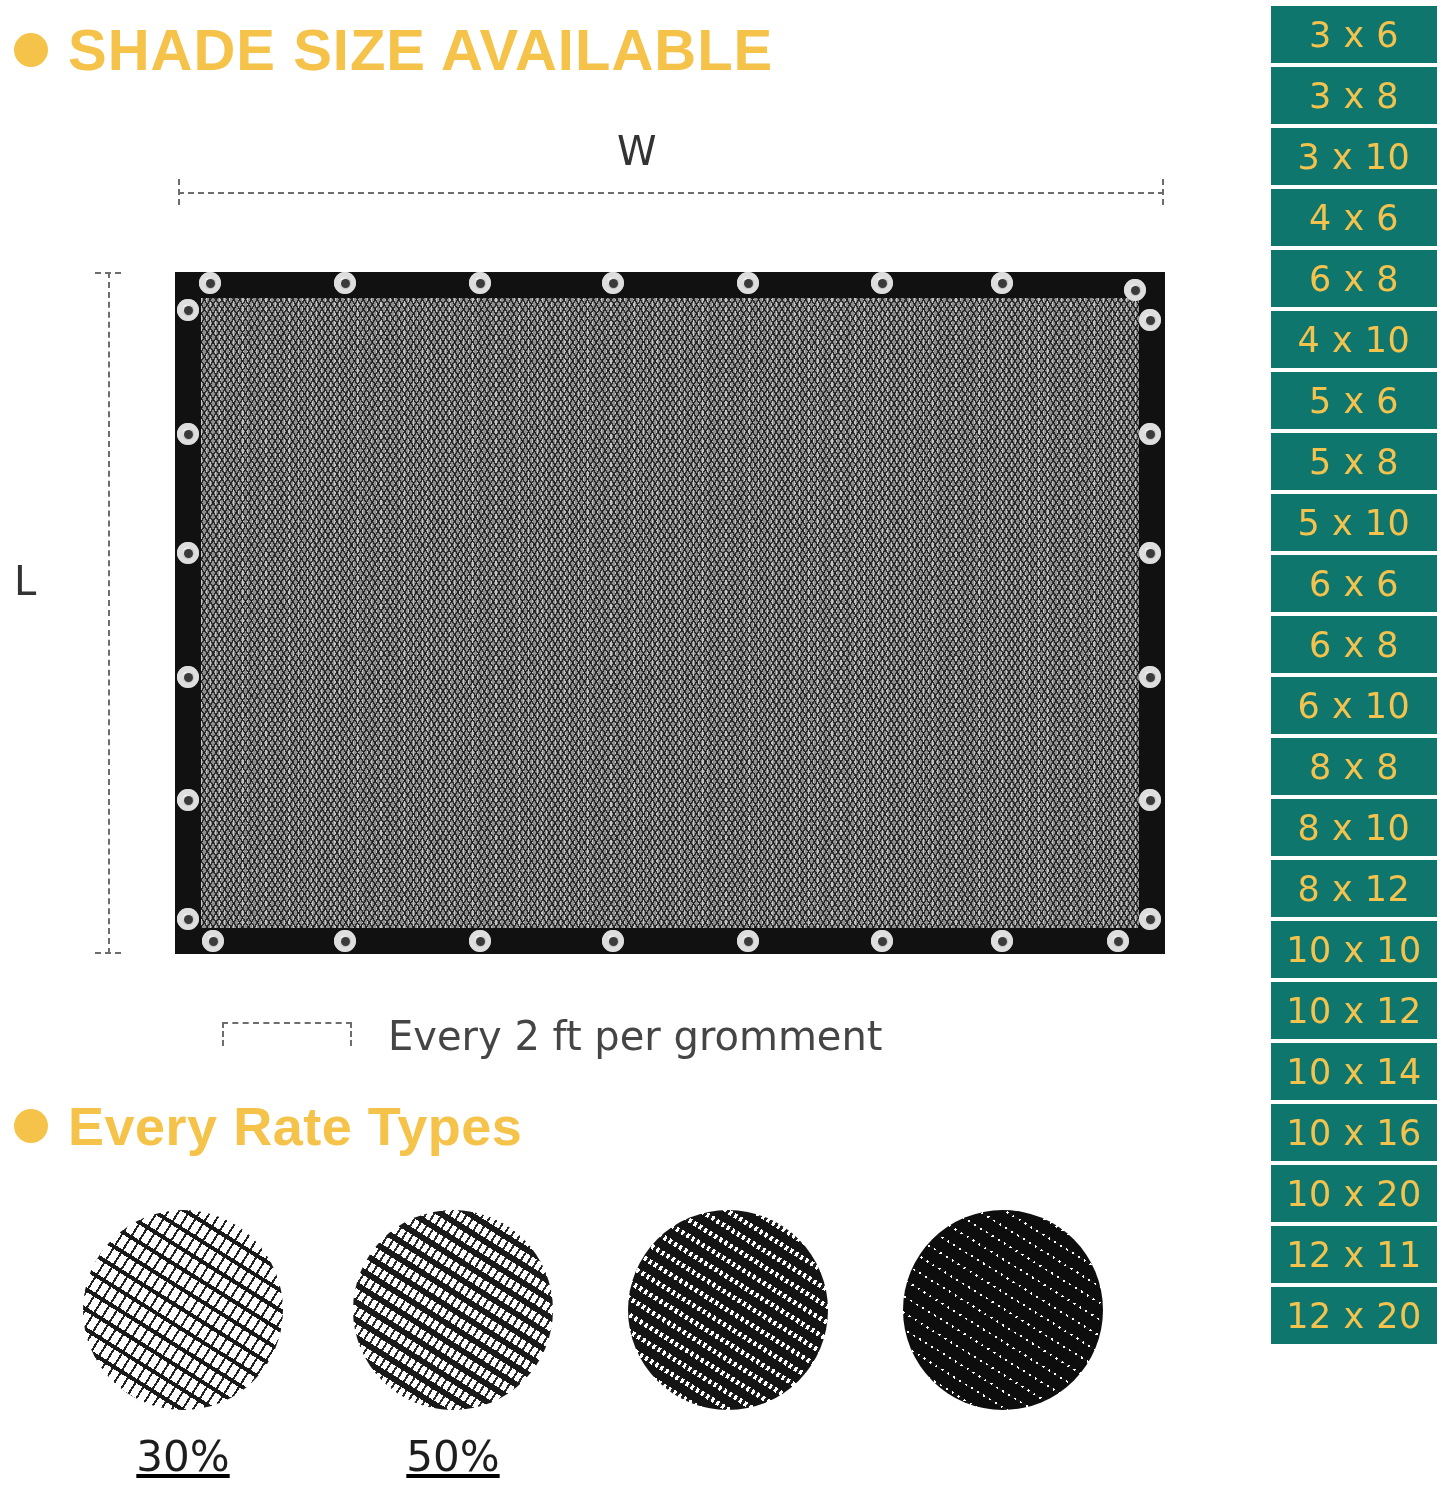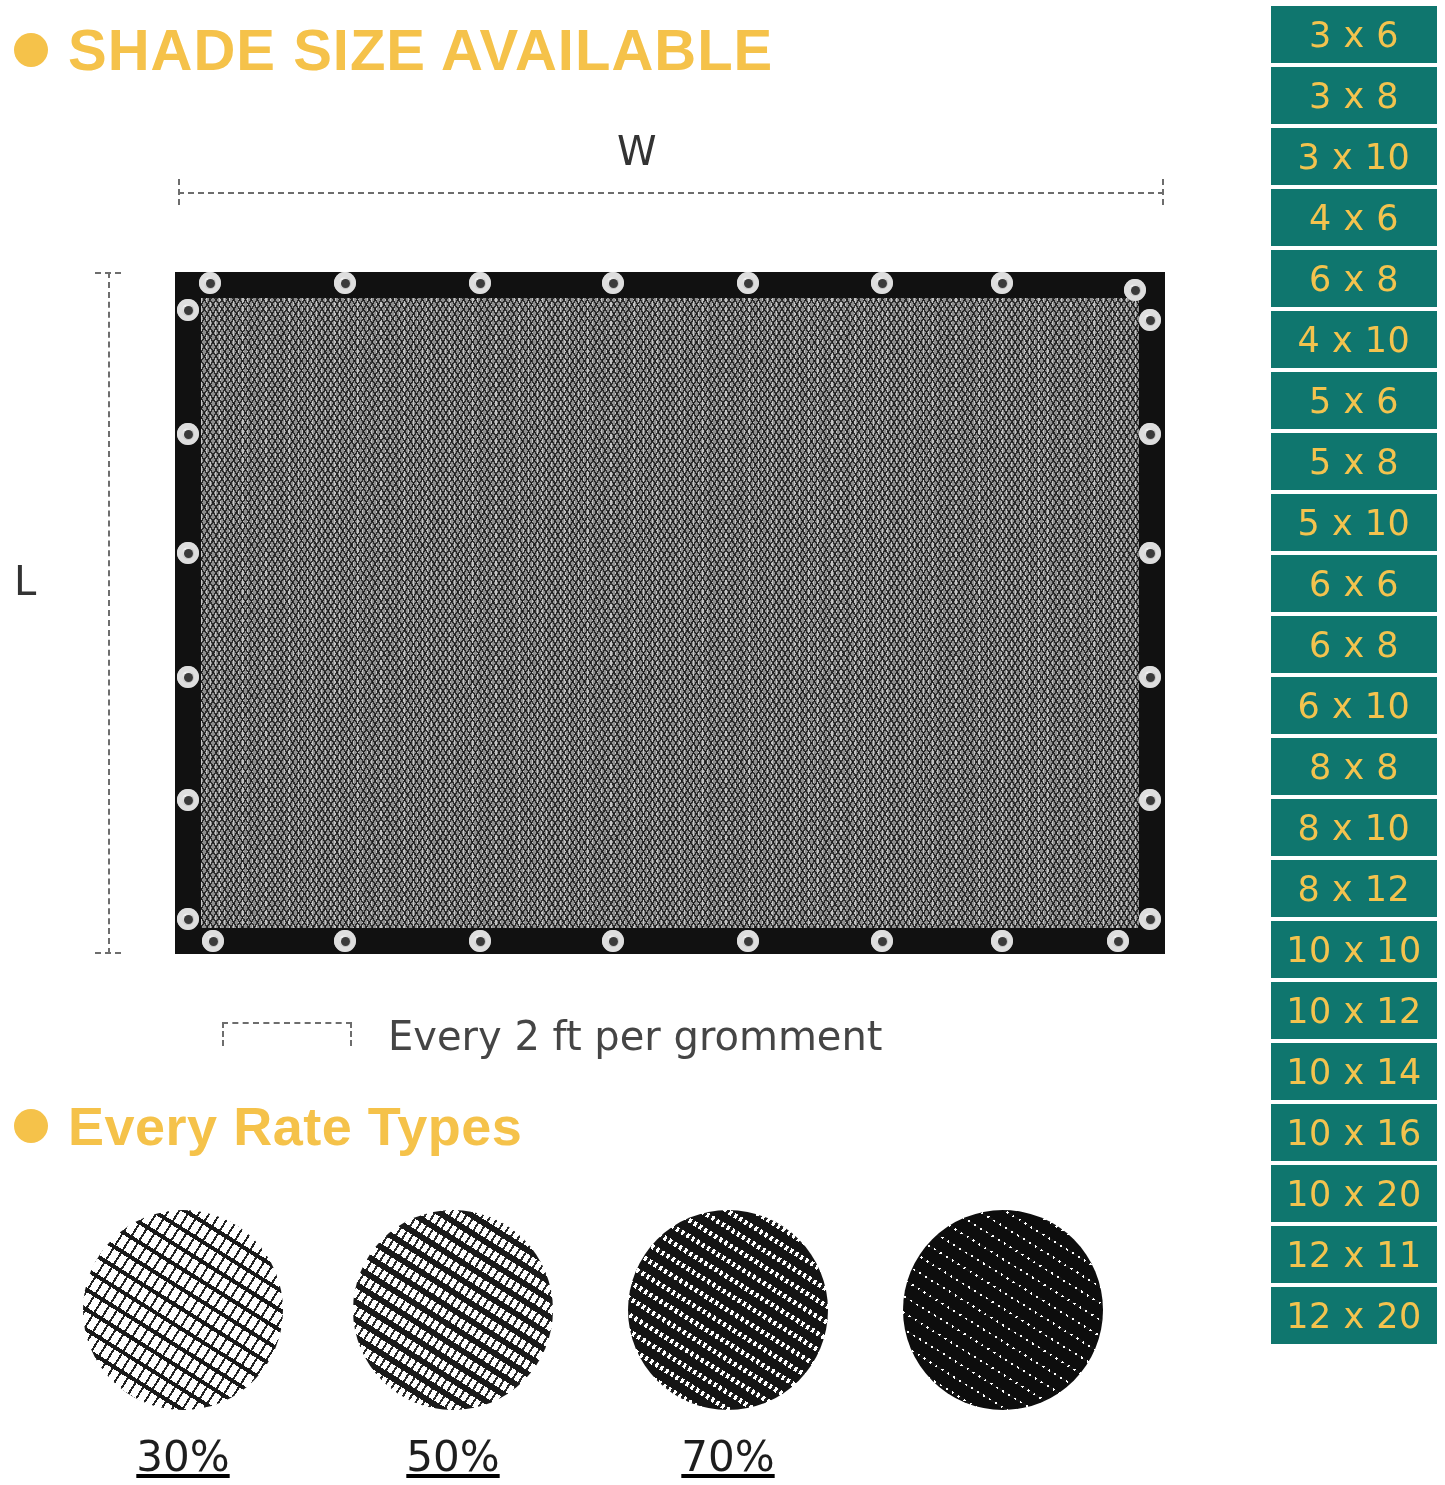--- a/index.html
+++ b/index.html
@@ -277,21 +277,20 @@
   <div class="rate-item" style="left:78px; top:0;">
     <div class="rate-circle r30"></div>
     <div class="rate-label">30%</div>
   </div>
   <div class="rate-item" style="left:348px; top:0;">
     <div class="rate-circle r50"></div>
     <div class="rate-label">50%</div>
   </div>
   <div class="rate-item" style="left:623px; top:0;">
     <div class="rate-circle r70"></div>
-    <div class="rate-label">70%</div>
   </div>
   <div class="rate-item" style="left:898px; top:0;">
     <div class="rate-circle r90"></div>
   </div>
 </div>
 
 <div id="size-list">
   <div class="size-chip">3 x 6</div>
   <div class="size-chip">3 x 8</div>
   <div class="size-chip">3 x 10</div>

